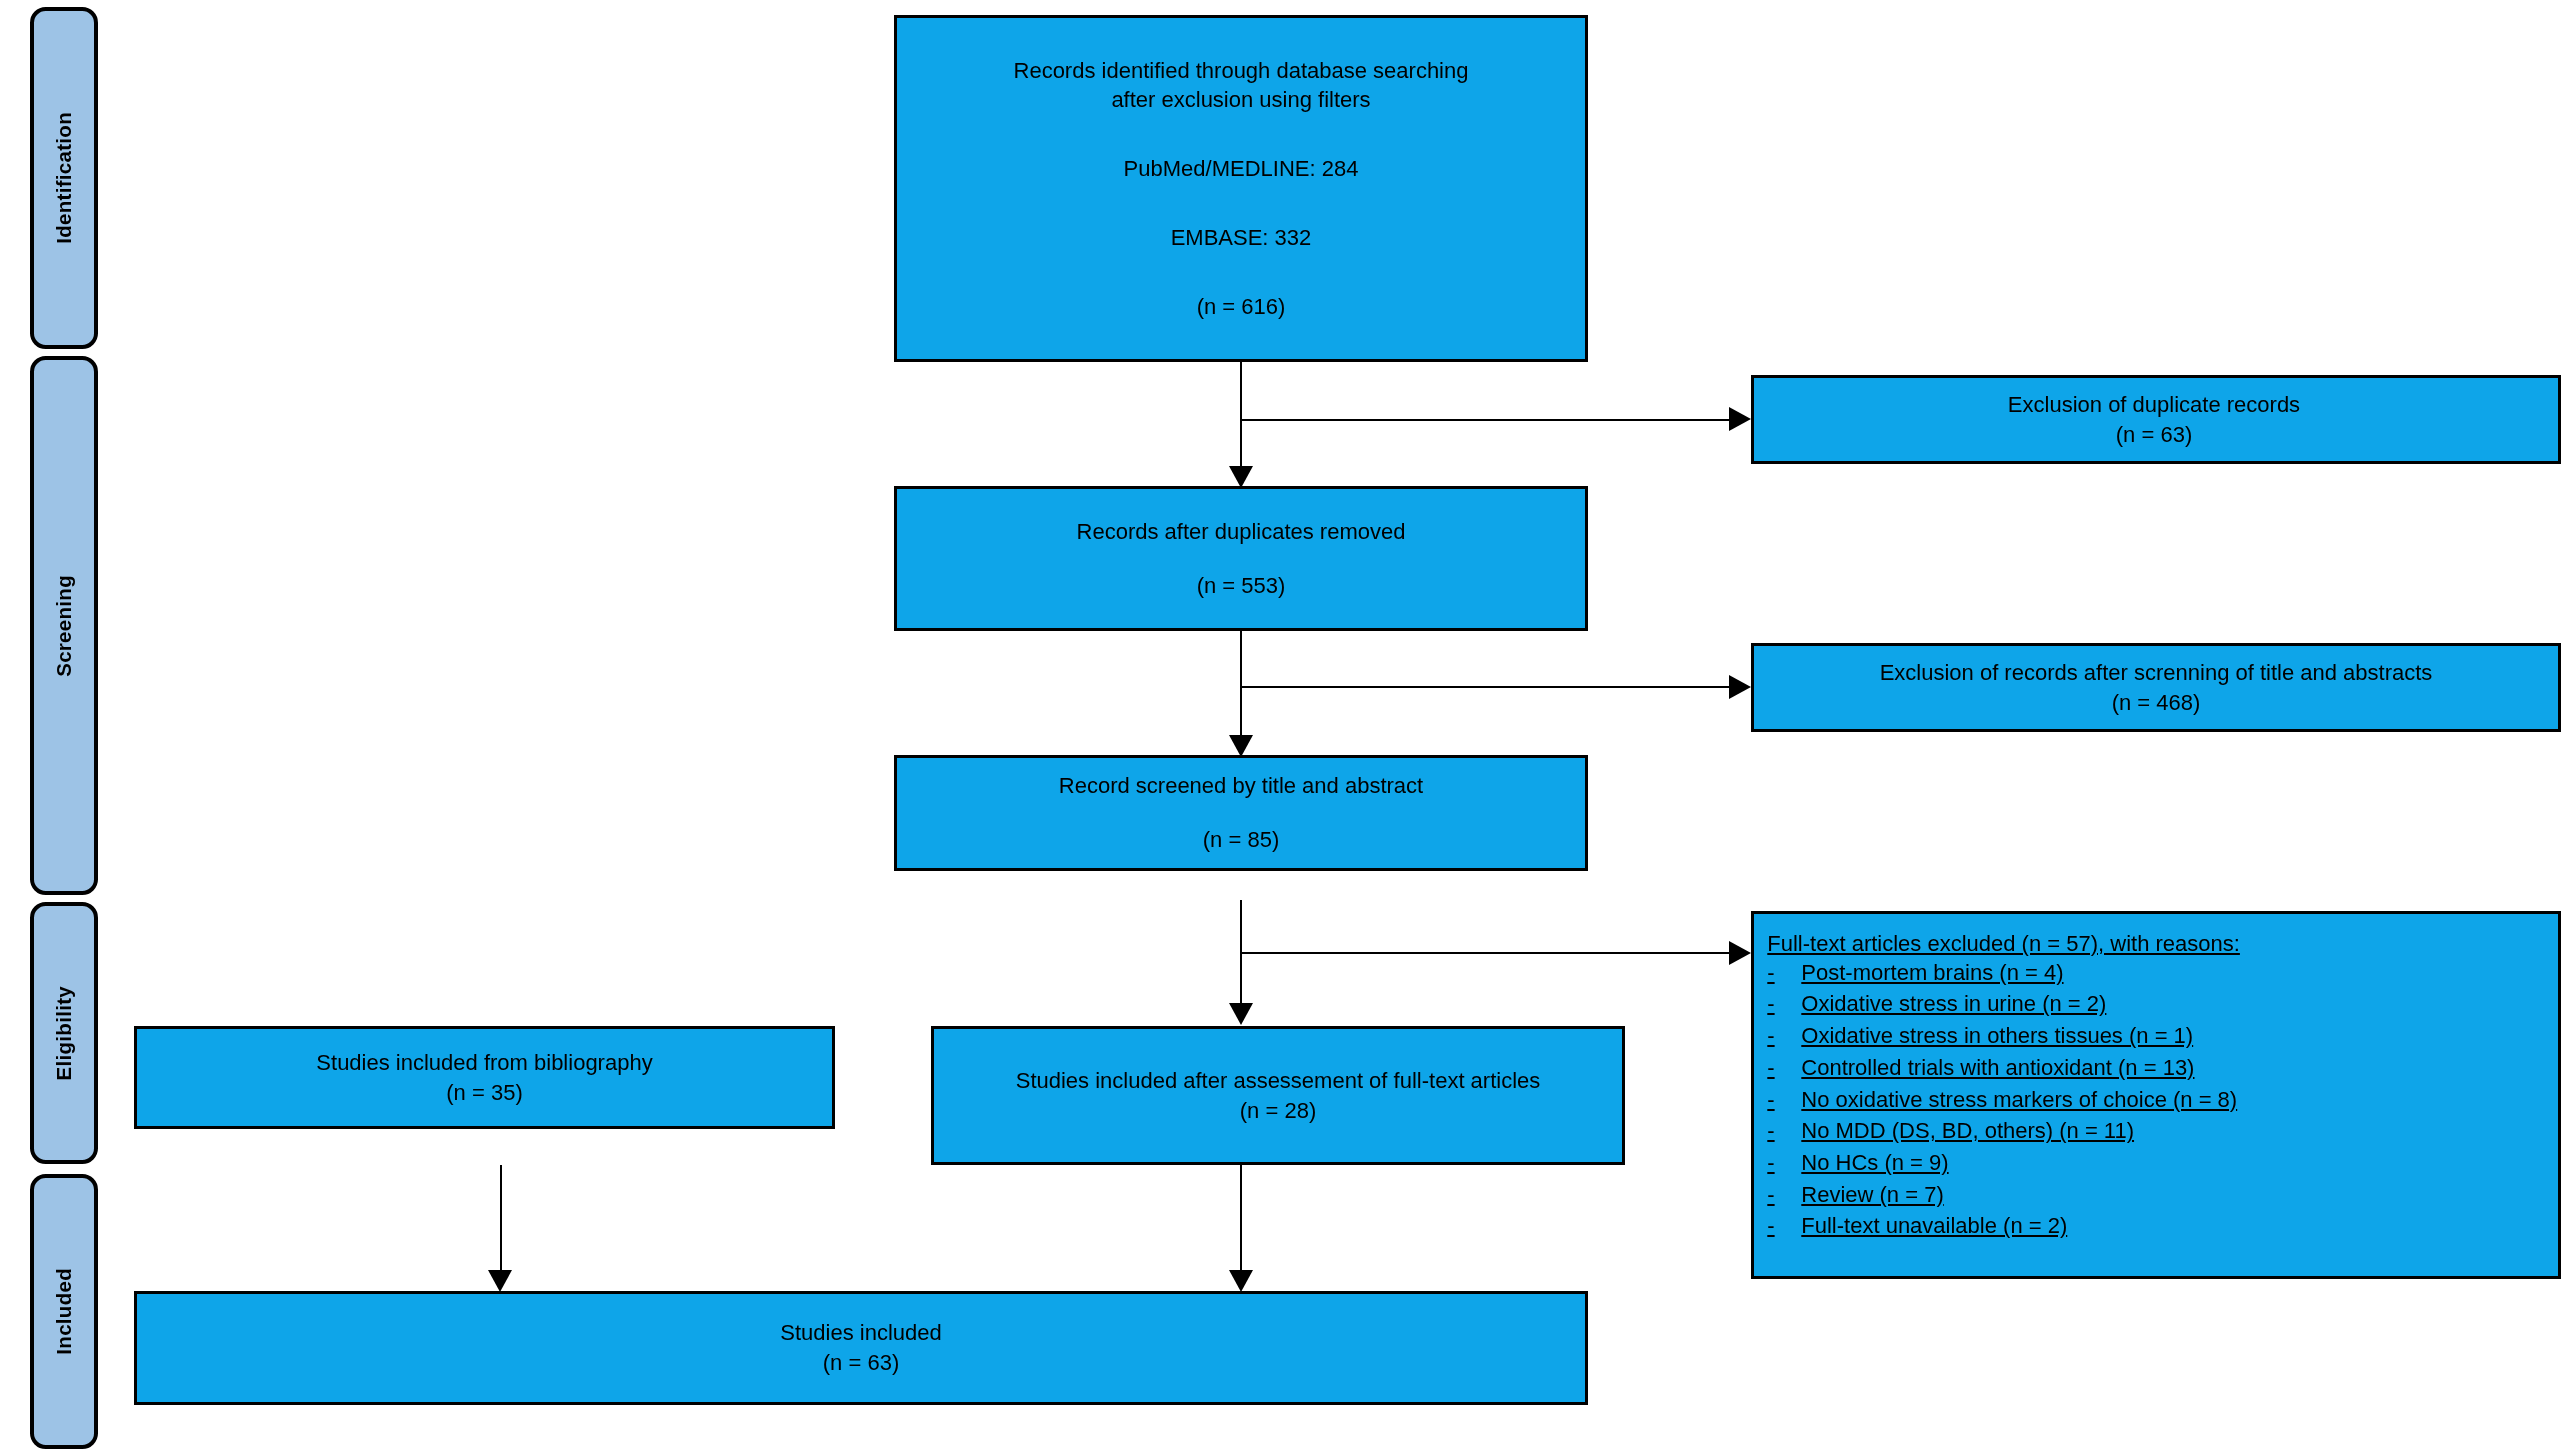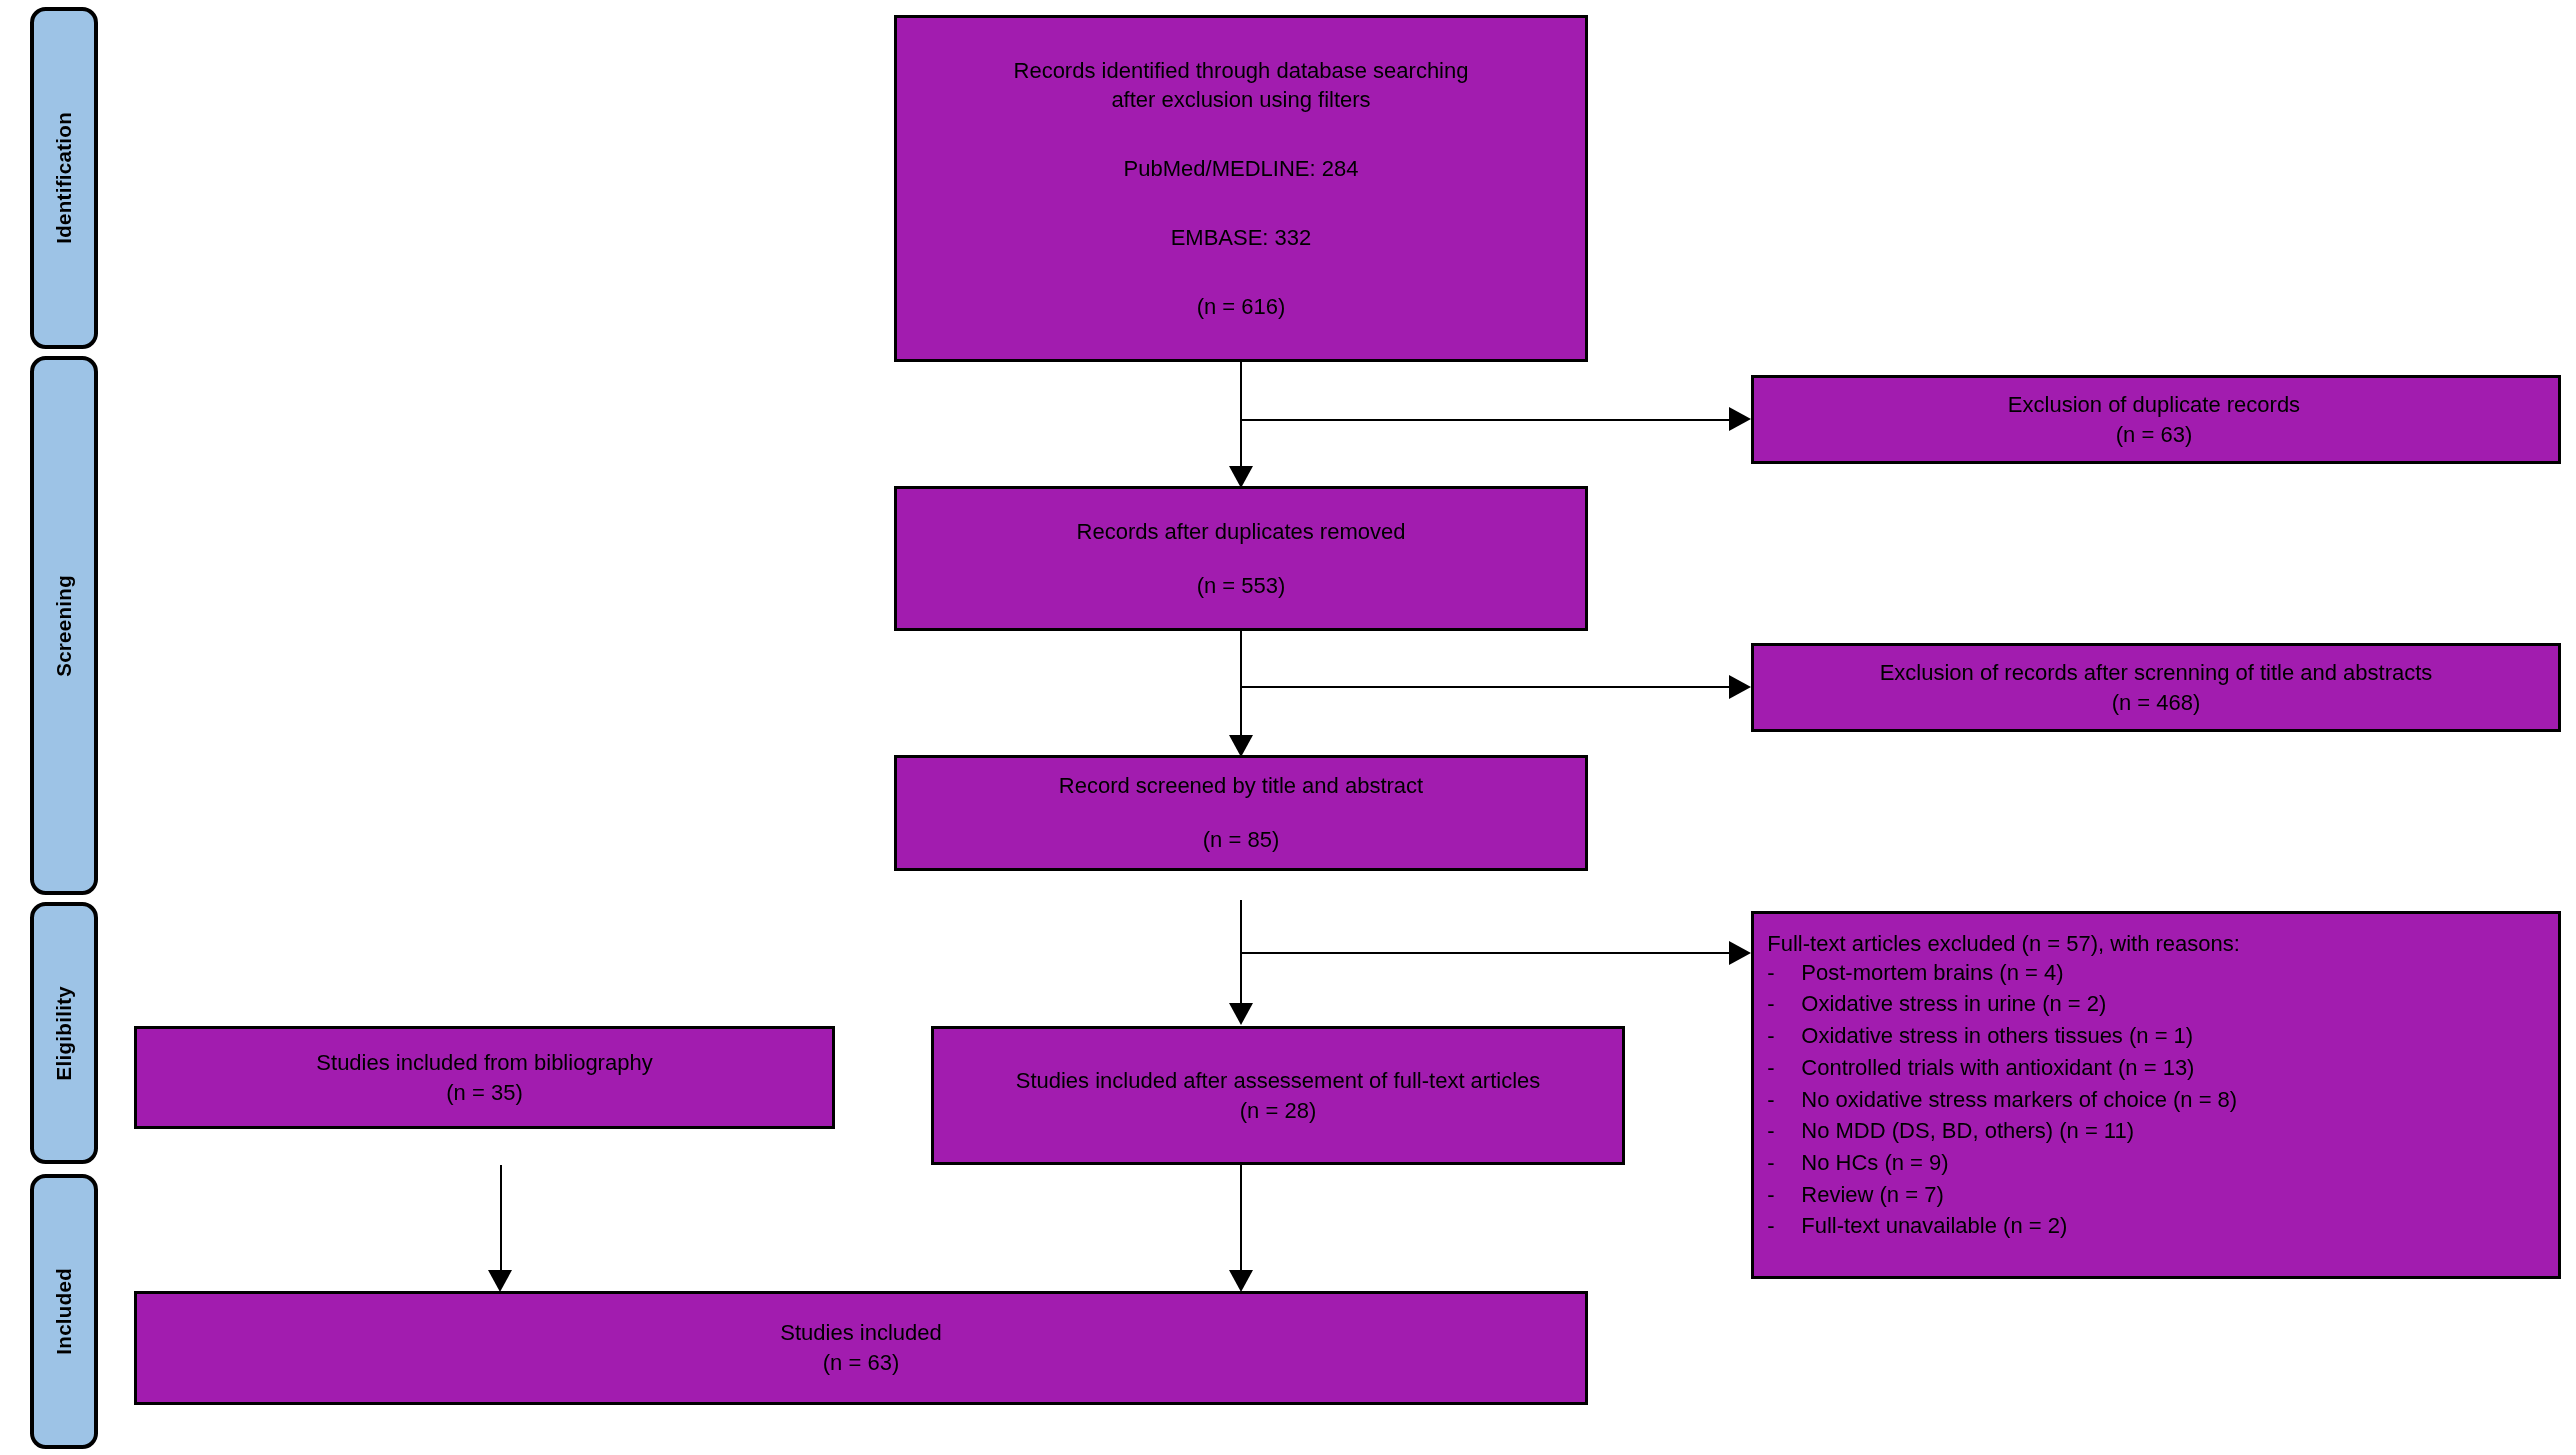--- a/index.html
+++ b/index.html
@@ -36,21 +36,21 @@
     font-weight: bold;
     font-size: 20.5px;
     letter-spacing: 0.3px;
     white-space: nowrap;
     color: #000000;
   }
 
   
   .flow-box {
     position: absolute;
-    background: #a21caf;
+    background: #0ea5e9;
     border: 3.6px solid #000000;
     box-sizing: border-box;
     display: flex;
     flex-direction: column;
     align-items: center;
     justify-content: center;
     text-align: center;
     font-size: 22px;
     line-height: 1.35;
     color: #000000;
@@ -62,20 +62,21 @@
   }
   .flow-box .gap-lg { height: 39px; }
   .flow-box .gap-md { height: 24px; }
 
   
   .flow-box.align-left {
     align-items: flex-start;
     justify-content: flex-start;
     text-align: left;
     padding: 14.5px 13.3px;
+    text-decoration: underline;
   }
   .reason-list {
     list-style: none;
     margin: 3.6px 0 0 0;
     padding: 0;
   }
   .reason-list li {
     display: flex;
     align-items: flex-start;
     font-size: 22px;

